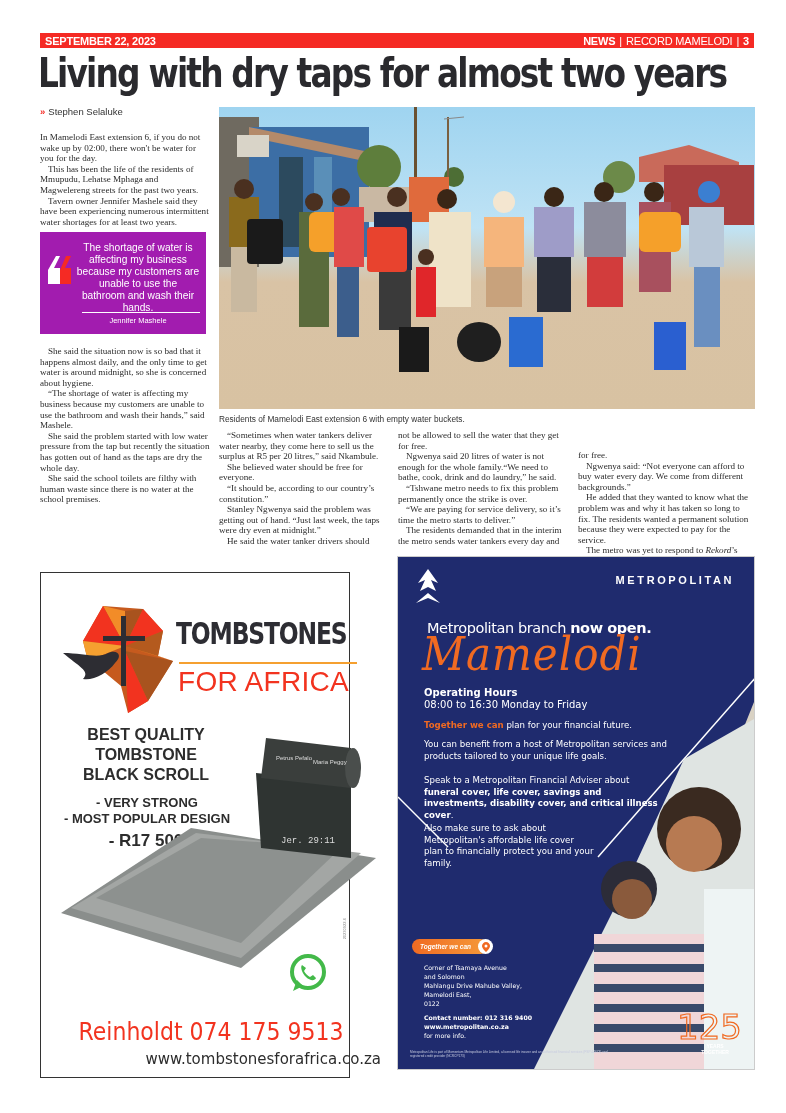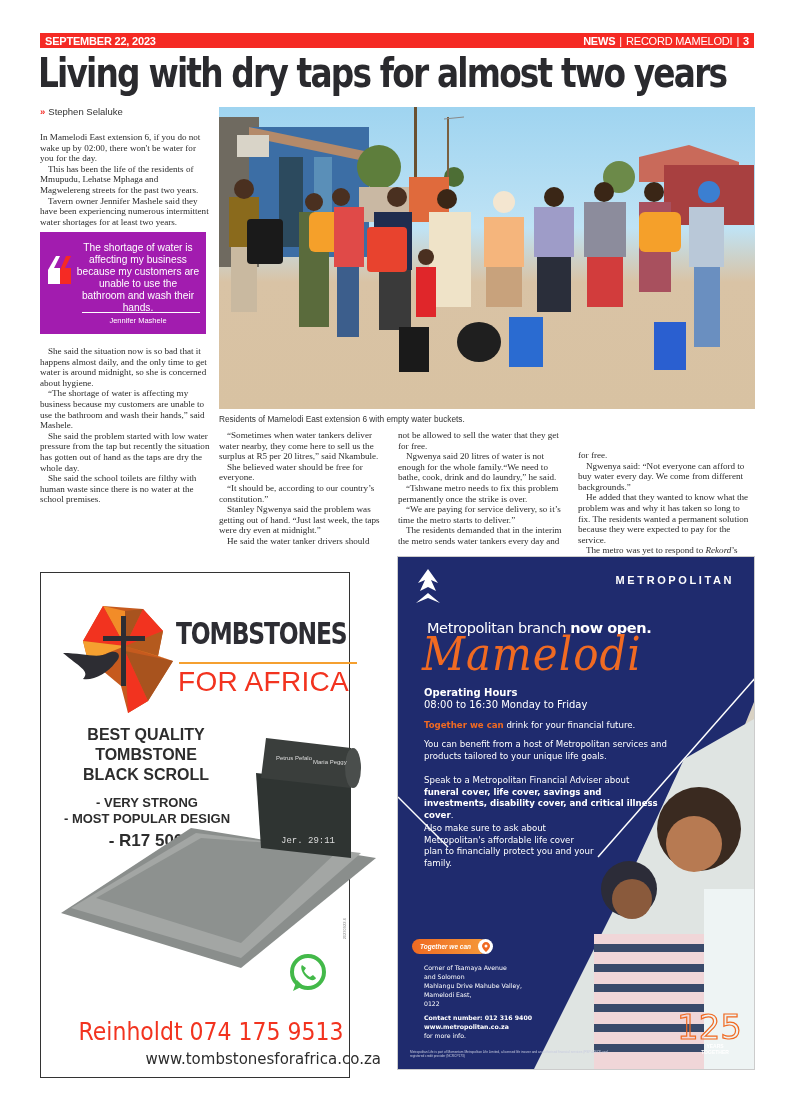--- a/index.html
+++ b/index.html
@@ -283,21 +283,21 @@
       <rect x="60" y="225" width="110" height="8"></rect>
       <rect x="60" y="245" width="110" height="8"></rect>
       <rect x="60" y="265" width="110" height="8"></rect>
       <rect x="60" y="285" width="110" height="8"></rect>
       <rect x="60" y="305" width="110" height="8"></rect>
       <rect x="60" y="325" width="110" height="8"></rect>
     </g>
     <rect x="170" y="170" width="50" height="180" fill="#eef4f4"></rect>
   </svg>
 
-  <div class="metro-text" style="top:163px;"><span class="orange">Together we can</span><span> drink for your financial future.</span></div>
+  <div class="metro-text" style="top:163px;"><span class="orange">Together we can</span><span> plan for your financial future.</span></div>
   <div class="metro-text" style="top:182px; width:250px;">You can benefit from a host of Metropolitan services  and products tailored to your unique life goals.</div>
   <div class="metro-text" style="top:218px; width:240px;"><span>Speak to a Metropolitan Financial Adviser about </span><b>funeral cover, life cover, savings and investments, disability cover, and critical illness cover</b><span>.</span></div>
   <div class="metro-text" style="top:266px; width:170px;">Also make sure to ask about Metropolitan's affordable life cover plan to financially protect you and your family.</div>
 
   <div class="metro-pill">Together we can</div>
   <div class="metro-pin">
     <svg width="8" height="10" viewBox="0 0 8 10">
         <path d="M4,0 C6.2,0 8,1.8 8,4 C8,6.5 4,10 4,10 C4,10 0,6.5 0,4 C0,1.8 1.8,0 4,0 Z" fill="#f06a22"></path>
         <circle cx="4" cy="4" r="1.5" fill="#fff"></circle>
       </svg>

